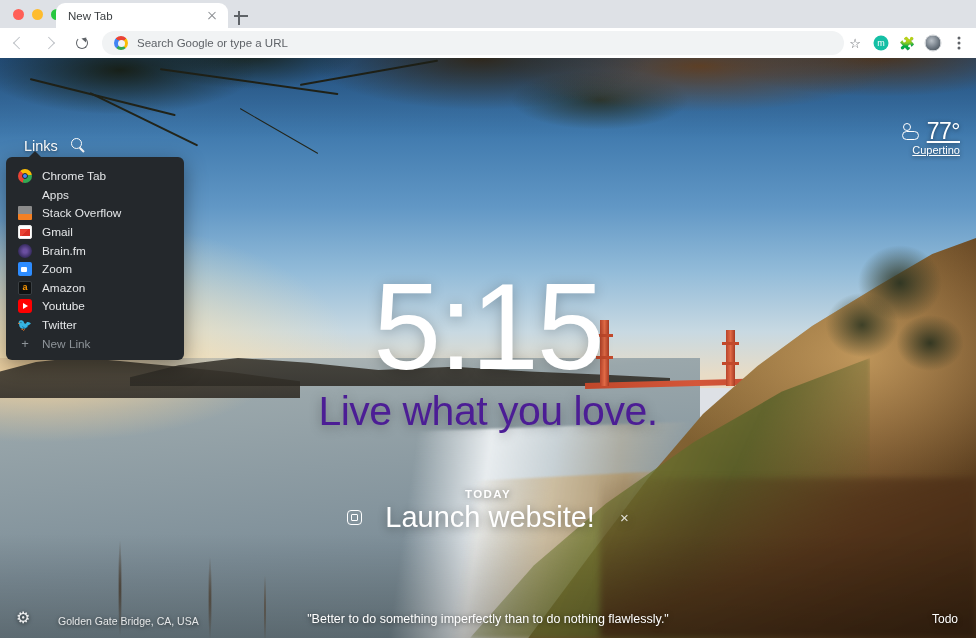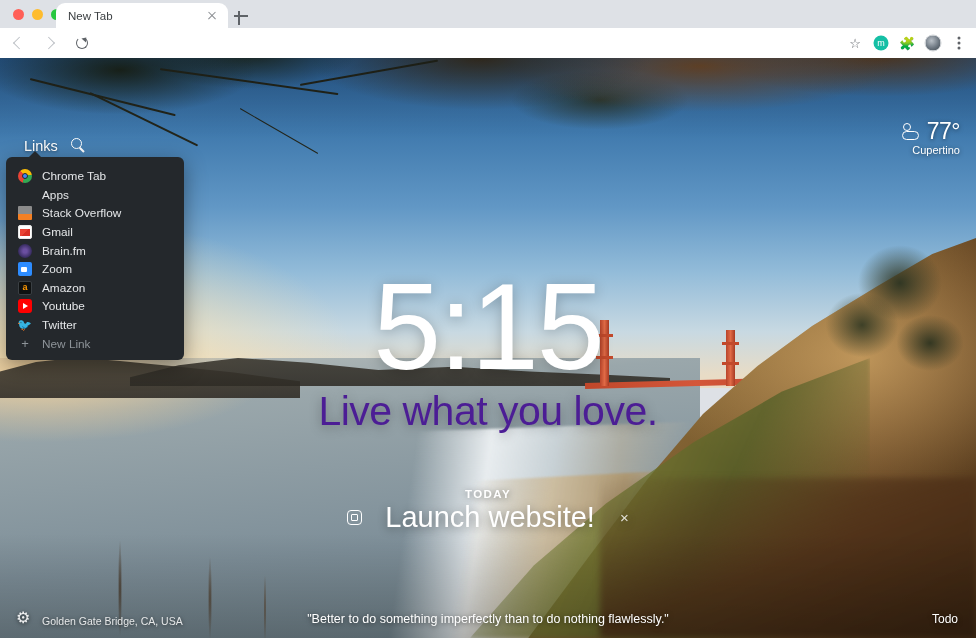--- a/index.html
+++ b/index.html
@@ -280,21 +280,21 @@
   .ico-amazon { background:#0f1111; border:1px solid #3a3f43; color:#ff9900; font-weight:bold; font-size:9px; }
   .ico-yt { background:#ff0000; border-radius:3px; }
   .ico-yt::after{ content:""; position:absolute; left:5px; top:4px;
     border-left:5px solid #fff; border-top:3px solid transparent; border-bottom:3px solid transparent; }
   .ico-tw { color:#1da1f2; font-size:12px; background:transparent; }
   .dd-new { color:#8e9499; }
   .dd-plus { color:#8e9499; font-size:13px; width:14px; text-align:center; }
 
   .weather {
     position:absolute; right:16px; top:60px; z-index:6; text-align:right;
-    color:#fff; text-shadow:0 1px 4px rgba(0,0,0,.5);
+    color:#fff; text-shadow:0 1px 4px rgba(0,0,0,.5);text-decoration:underline;
   }
   .w-row { display:flex; align-items:center; justify-content:flex-end; gap:5px; }
   .w-icon { width:22px; height:18px; position:relative; }
   .w-sun {
     position:absolute; left:3px; top:0px; width:8px; height:8px; border-radius:50%;
     border:1.4px solid #fff; box-sizing:border-box;
   }
   .w-cloud {
     position:absolute; left:2px; bottom:1px; width:17px; height:9px;
     border:1.5px solid #fff; border-radius:6px; box-sizing:border-box; background:transparent;
@@ -326,21 +326,21 @@
     position:relative; flex:none;
   }
   .checkbox::after{
     content:""; position:absolute; left:3px; top:3px; width:5px; height:5px;
     border:1.4px solid #fff; border-radius:1px;
   }
   .todo-text { font-size:29px; font-weight:400; }
   .todo-x { font-size:15px; color:rgba(255,255,255,.82); margin-left:2px; }
 
   .bottom-left {
-    position:absolute; left:16px; bottom:10px; display:flex; align-items:center; gap:12px;
+    position:absolute; left:16px; bottom:10px; display:flex; align-items:center; gap:28px;
     z-index:6; color:rgba(255,255,255,.85); text-shadow:0 1px 4px rgba(0,0,0,.6);
   }
   .gear { width:14px; height:14px; position:relative; }
   .gear::before{
     content:"\2699"; position:absolute; left:0; top:-4px; font-size:16px; color:rgba(255,255,255,.9); line-height:1;
   }
   .loc-text { font-size:10.5px; }
   .quote {
     position:absolute; left:0; right:0; bottom:12px; text-align:center; z-index:6;
     font-size:12.5px; color:#fff; text-shadow:0 1px 5px rgba(0,0,0,.6);
@@ -371,20 +371,24 @@
   <div class="toolbar">
     <div class="navbtn">
         <i class="arrow back"></i>
       </div>
     <div class="navbtn">
         <i class="arrow fwd"></i>
       </div>
     <div class="navbtn">
         <i class="reload"></i>
       </div>
+    <div class="omnibox">
+      <span class="g-logo"></span>
+      <span class="omni-text">Search Google or type a URL</span>
+    </div>
     <div class="tb-right">
       <div class="tbicon">
           <span class="star">☆</span>
         </div>
       <div class="tbicon">
           <span class="ext-m">m</span>
         </div>
       <div class="tbicon">
           <span class="puzzle">🧩</span>
         </div>

